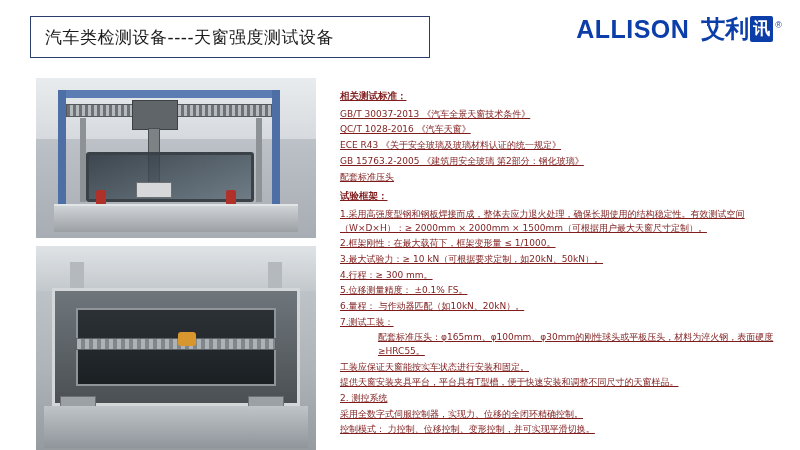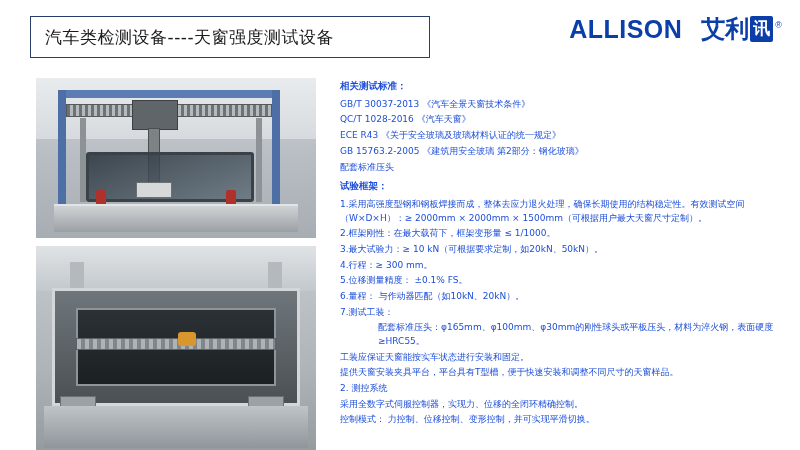--- a/index.html
+++ b/index.html
@@ -47,21 +47,21 @@
     font-size: 25px;
     font-weight: bold;
     color: #0b3ea8;
     letter-spacing: 0.5px;
     font-family: "Liberation Sans", sans-serif;
   }
   .logo-cn {
     font-size: 24px;
     font-weight: bold;
     color: #0b3ea8;
-    margin-left: 19px;
+    margin-left: 12px;
     font-family: "DejaVu Sans", "Liberation Sans", sans-serif;
   }
   .logo-badge {
     display: inline-block;
     background: #0b3ea8;
     color: #ffffff;
     font-size: 17px;
     font-weight: bold;
     padding: 1px 3px 2px 3px;
     margin-left: 1px;
@@ -132,24 +132,25 @@
   .p2-base { position:absolute; left:8px; top:160px; width:264px; height:42px;
              background: linear-gradient(180deg,#bfc4c8,#8f959a);}
   .p2-clamp1 { position:absolute; left:24px; top:150px; width:36px; height:26px; background:#9ba1a5; border:1px solid #6a7074;}
   .p2-clamp2 { position:absolute; left:212px; top:150px; width:36px; height:26px; background:#9ba1a5; border:1px solid #6a7074;}
   .p2-col1 { position:absolute; left:34px; top:16px; width:14px; height:36px; background:#b4b9bd;}
   .p2-col2 { position:absolute; left:232px; top:16px; width:14px; height:36px; background:#b4b9bd;}
 
   
   .text-col {
     position: absolute;
-    left: 340px; top: 80px;
+    left: 340px; top: 90px;
     width: 452px;
     font-family: "DejaVu Sans", "Liberation Sans", sans-serif;
-    color: #1d4ed8;
+    color: #7f1d1d;
+    text-decoration: underline;
   }
   .t-head {
     font-size: 9.5px;
     font-weight: bold;
     margin: 0 0 5px 0;
     line-height: 1.35;
   }
   .t-line {
     font-size: 9px;
     line-height: 1.52;

